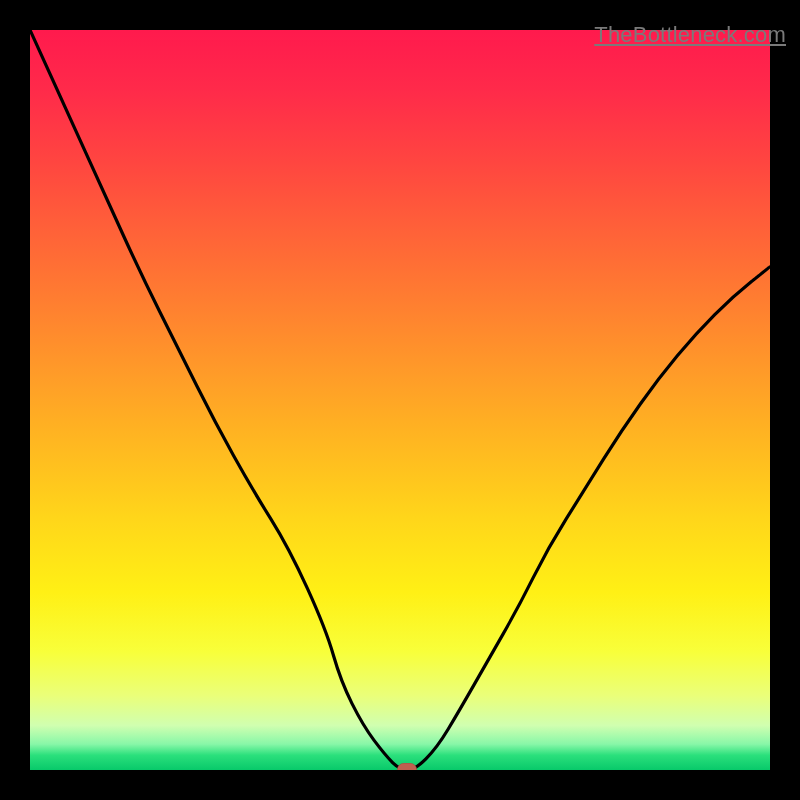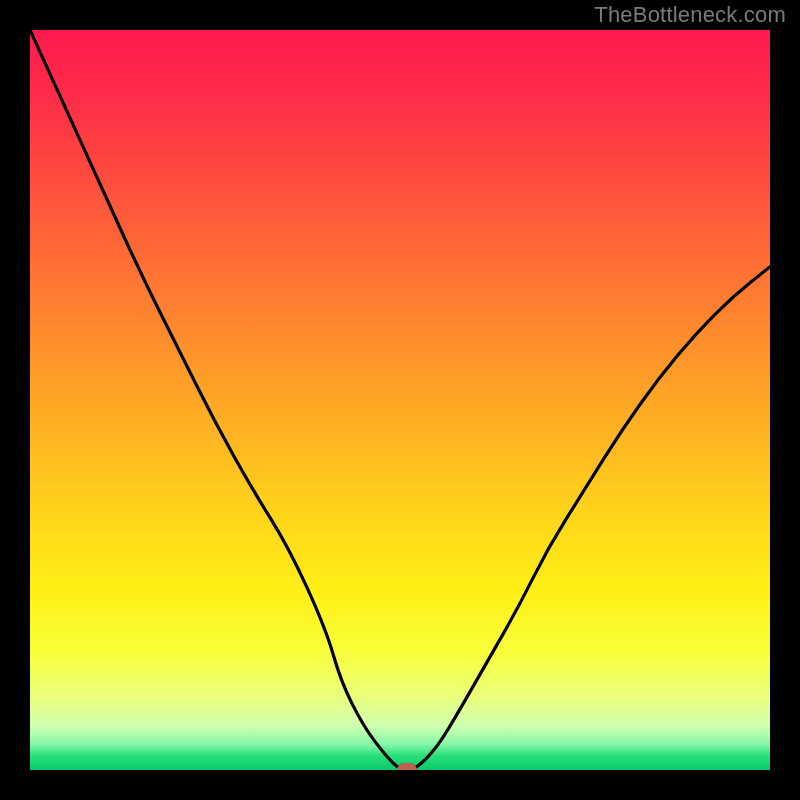--- a/index.html
+++ b/index.html
@@ -12,27 +12,28 @@
     font-family: Arial, Helvetica, sans-serif;
   }
   .frame {
     position: relative;
     width: 800px;
     height: 800px;
     background: #000;
   }
   .watermark {
     position: absolute;
-    top: 2px;
+    top: 22px;
     right: 14px;
     color: #7a7a7a;
     font-size: 22px;
     font-weight: 500;
     letter-spacing: 0.2px;
     z-index: 10;
+    text-decoration: underline;
   }
   .plot-area {
     position: absolute;
     left: 30px;
     top: 30px;
     width: 740px;
     height: 740px;
     overflow: hidden;
   }
   .gradient {

